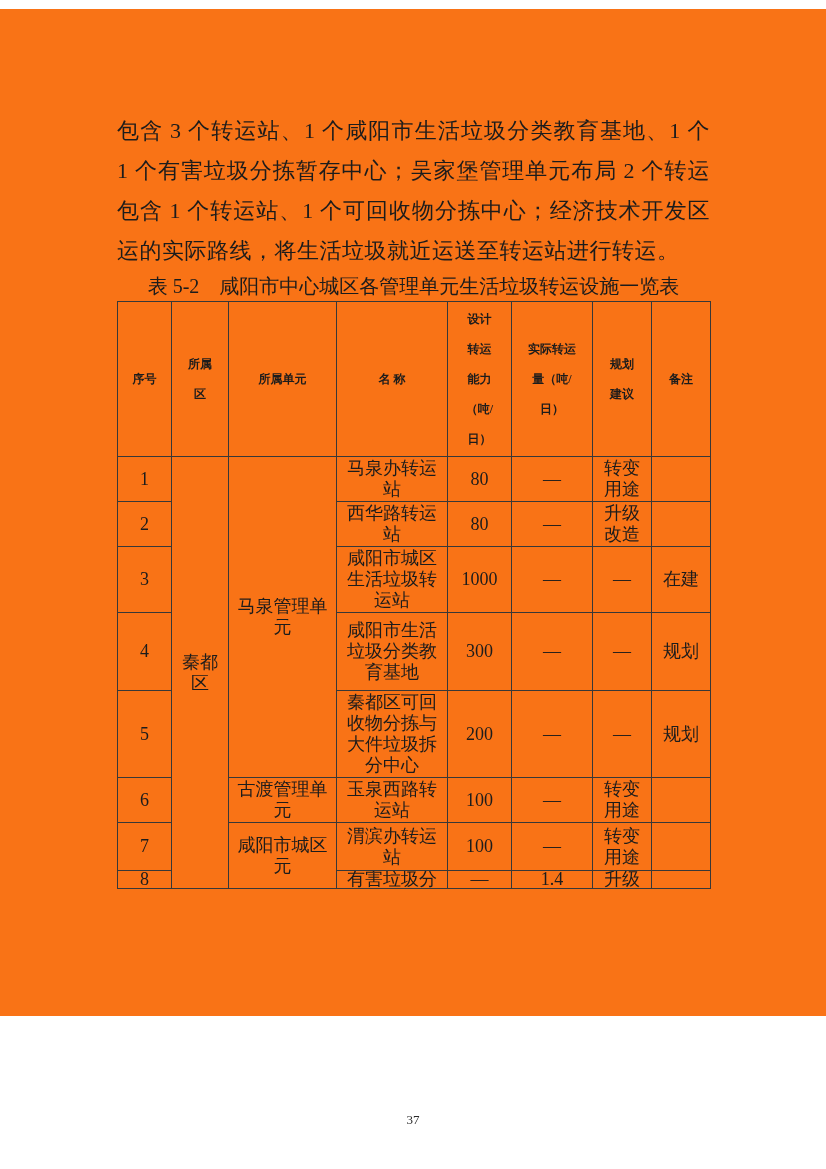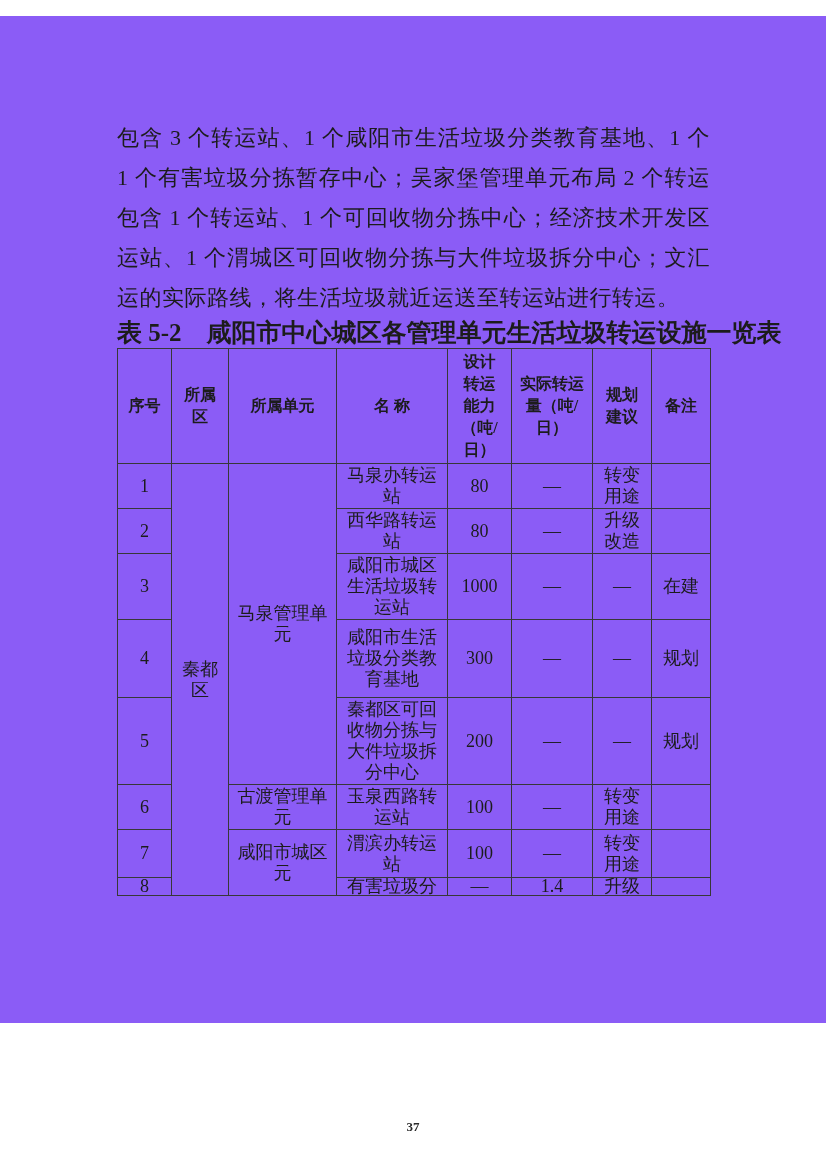--- a/index.html
+++ b/index.html
@@ -8,23 +8,23 @@
     background: #ffffff;
     width: 826px;
     height: 1169px;
     position: relative;
     overflow: hidden;
     font-family: "Liberation Serif", serif;
     color: #1c1c1c;
   }
   .page {
     position: absolute;
-    left: 0; top: 16px;
+    left: 0; top: 9px;
     width: 826px; height: 1007px;
-    background: #8b5cf6;
+    background: #f97316;
   }
   .content {
     position: absolute;
     left: 117px;
     top: 102px;
     width: 593px;
   }
   
   .para-line {
     height: 40px;
@@ -37,43 +37,43 @@
   }
   .para-line.last {
     text-align-last: left;
     font-family: Liberation Serif, serif;
   }
   
   .tbl-caption {
     margin-top: 2px;
     height: 26px;
     line-height: 26px;
-    font-size: 25px;
-    font-weight: bold;
+    font-size: 20px;
+    font-weight: normal;
     text-align: center;
     white-space: nowrap;
   }
   
   table.facility {
     border-collapse: collapse;
     table-layout: fixed;
     width: 593px;
     margin-top: 2px;
   }
   table.facility th, table.facility td {
     border: 1px solid #383838;
     text-align: center;
     vertical-align: middle;
     white-space: pre-line;
     overflow: hidden;
     word-break: break-all;
   }
   table.facility th {
-    font-size: 16px;
-    line-height: 22px;
+    font-size: 12px;
+    line-height: 30px;
     font-weight: bold;
     padding: 2px 2px;
   }
   table.facility td {
     font-size: 18px;
     line-height: 21px;
     font-weight: normal;
     padding: 1px 4px;
   }
   tr.hdr    { height: 103px; }
@@ -87,34 +87,32 @@
   tr.r8     { height: 18px; }
   tr.r8 td  { line-height: 17px; padding: 0 4px; }
   
   .footer {
     position: absolute;
     left: 0; top: 1103px;
     width: 826px;
     text-align: center;
     font-size: 13px;
     color: #2a2a2a;
-    font-weight: bold;
   }
 </style>
 </head>
 <body>
 
 <div class="page">
   <div class="content">
 
     <div>
       <div class="para-line">包含 3 个转运站、1 个咸阳市生活垃圾分类教育基地、1 个</div>
       <div class="para-line">1 个有害垃圾分拣暂存中心；吴家堡管理单元布局 2 个转运</div>
       <div class="para-line">包含 1 个转运站、1 个可回收物分拣中心；经济技术开发区</div>
-      <div class="para-line">运站、1 个渭城区可回收物分拣与大件垃圾拆分中心；文汇</div>
       <div class="para-line last">运的实际路线，将生活垃圾就近运送至转运站进行转运。</div>
     </div>
 
     <div class="tbl-caption">表 5-2　咸阳市中心城区各管理单元生活垃圾转运设施一览表</div>
 
     <table class="facility">
       <colgroup>
         <col style="width:54px">
         <col style="width:57px">
         <col style="width:108px">

